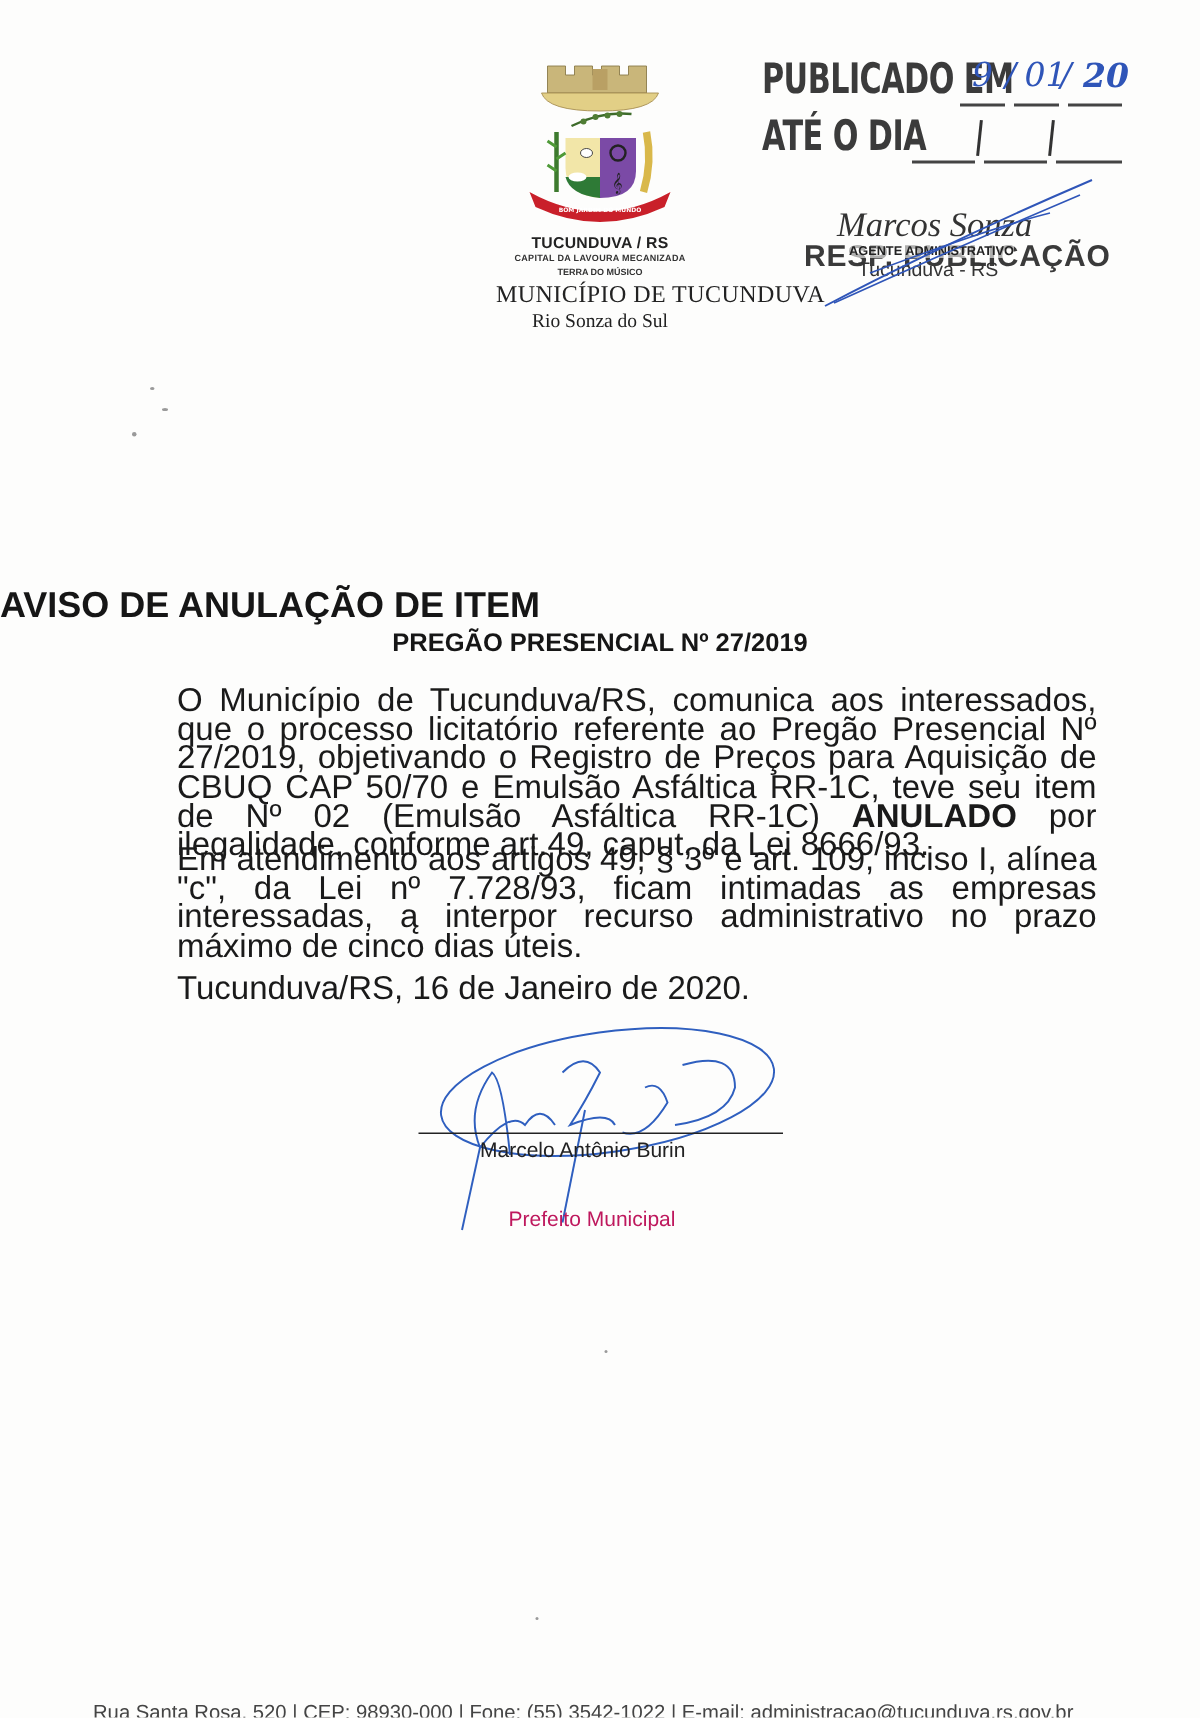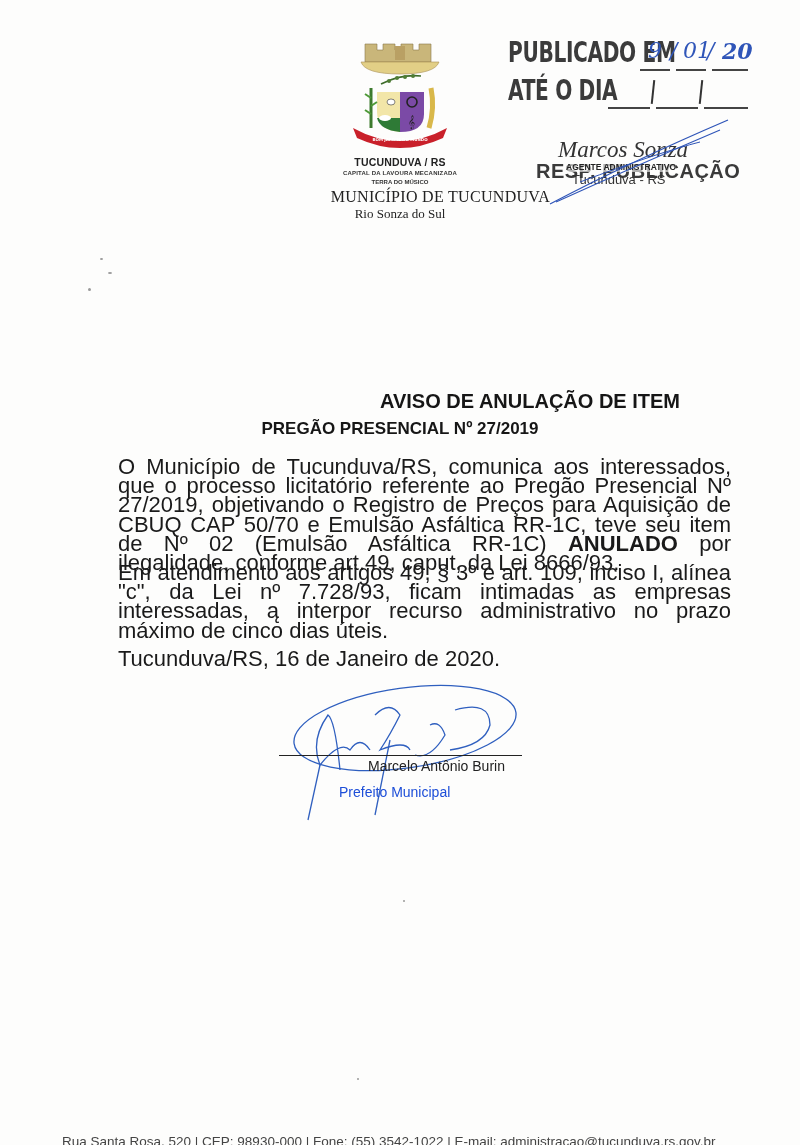--- a/index.html
+++ b/index.html
@@ -25,34 +25,34 @@
     .pub-d { left: 648px; top: 38px; }
     .pub-m { left: 683px; top: 38px; }
     .pub-y { left: 722px; top: 38px; font-weight: bold; }
     .uline { height: 2px; background:#444; }
     .marcos { left: 558px; top: 137px; font-family: "Liberation Serif", serif; font-style: italic; font-size: 23px; color:#333; }
     .resp { left: 536px; top: 160px; font-weight: bold; font-size: 20px; color:#3a3a3a; letter-spacing: 0.5px; }
     .agente { left: 566px; top: 162px; font-weight: bold; font-size: 8.5px; color:#222; background: rgba(253,253,252,0.6); }
     .tuc { left: 572px; top: 172px; font-size: 13px; color:#333; }
 
     
-    .title { left: 0; top: 390px; width: 680px; text-align: right; font-weight: bold; font-size: 20px; color:#161616; }
+    .title { left: 0; top: 390px; width: 680px; text-align: left; font-weight: bold; font-size: 24px; color:#161616; }
     .subtitle { left: 0; top: 419px; width: 800px; text-align: center; font-weight: bold; font-size: 17px; color:#161616; }
 
     
     .para { left: 118px; width: 613px; font-size: 22px; line-height: 19.2px; text-align: justify; color:#1a1a1a; }
     .p1 { top: 457px; }
     .p2 { top: 563px; }
     .p3 { top: 649px; }
     .para b { font-weight: bold; }
 
     
     .sig-line { left: 279px; top: 755px; width: 243px; height: 1px; background: #222; }
-    .sig-name { left: 320px; top: 758px; font-size: 14px; color:#222;padding-left:48px; }
-    .sig-role { left: 339px; top: 784px; font-size: 14px; color:#1d4ed8; }
+    .sig-name { left: 320px; top: 758px; font-size: 14px; color:#222; }
+    .sig-role { left: 339px; top: 804px; font-size: 14px; color:#be185d; }
     .sig-svg { left: 280px; top: 680px; width: 260px; height: 145px; }
 
     
     .footer { left: 62px; top: 1134px; width: 760px; font-size: 13.5px; color:#444; white-space: nowrap; }
 
     .speck { position:absolute; background:#9a9a9a; border-radius:50%; }
   </style>
 </head>
 <body>
 

